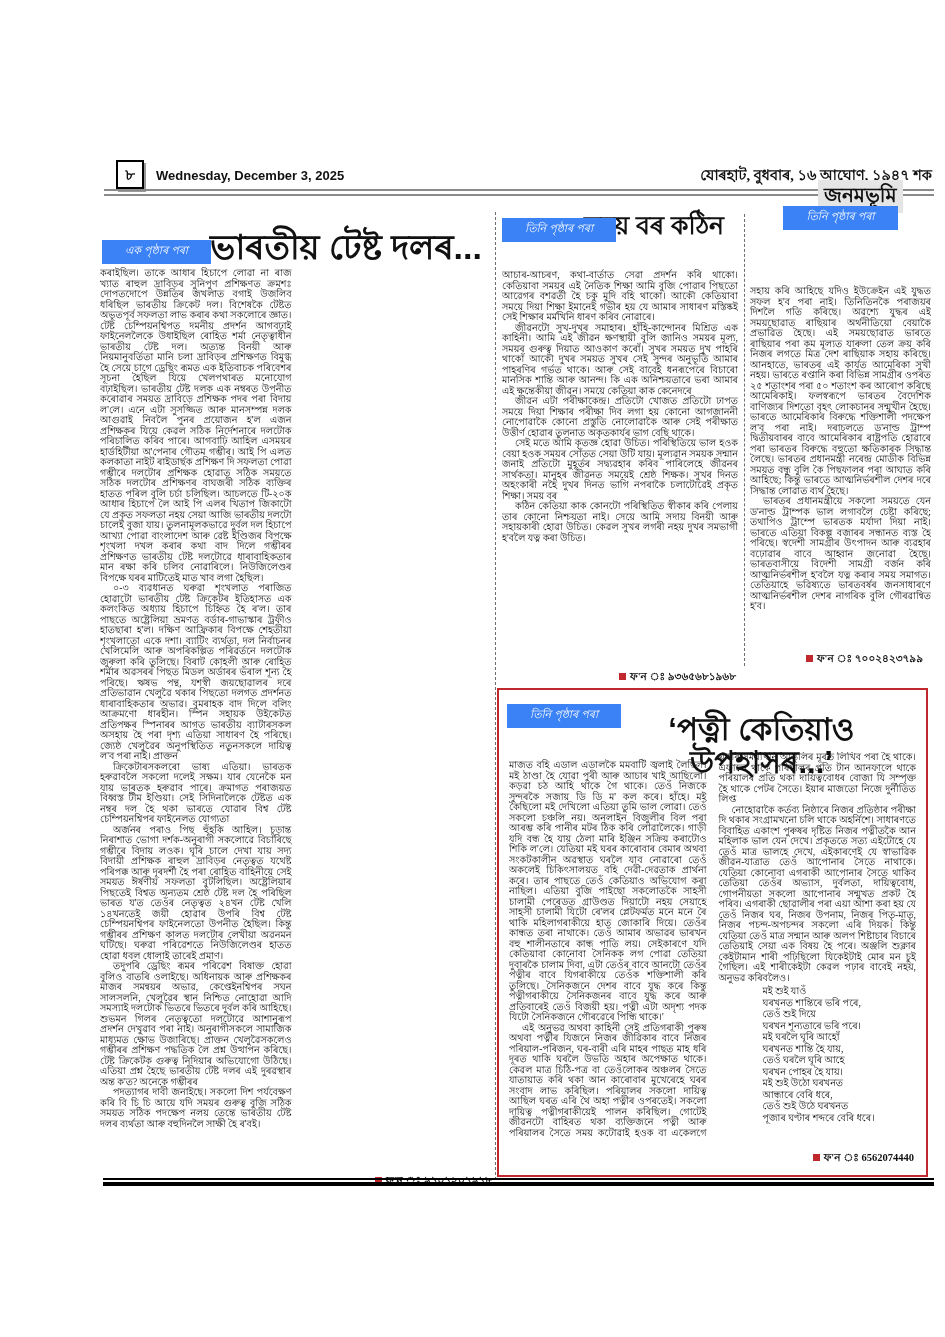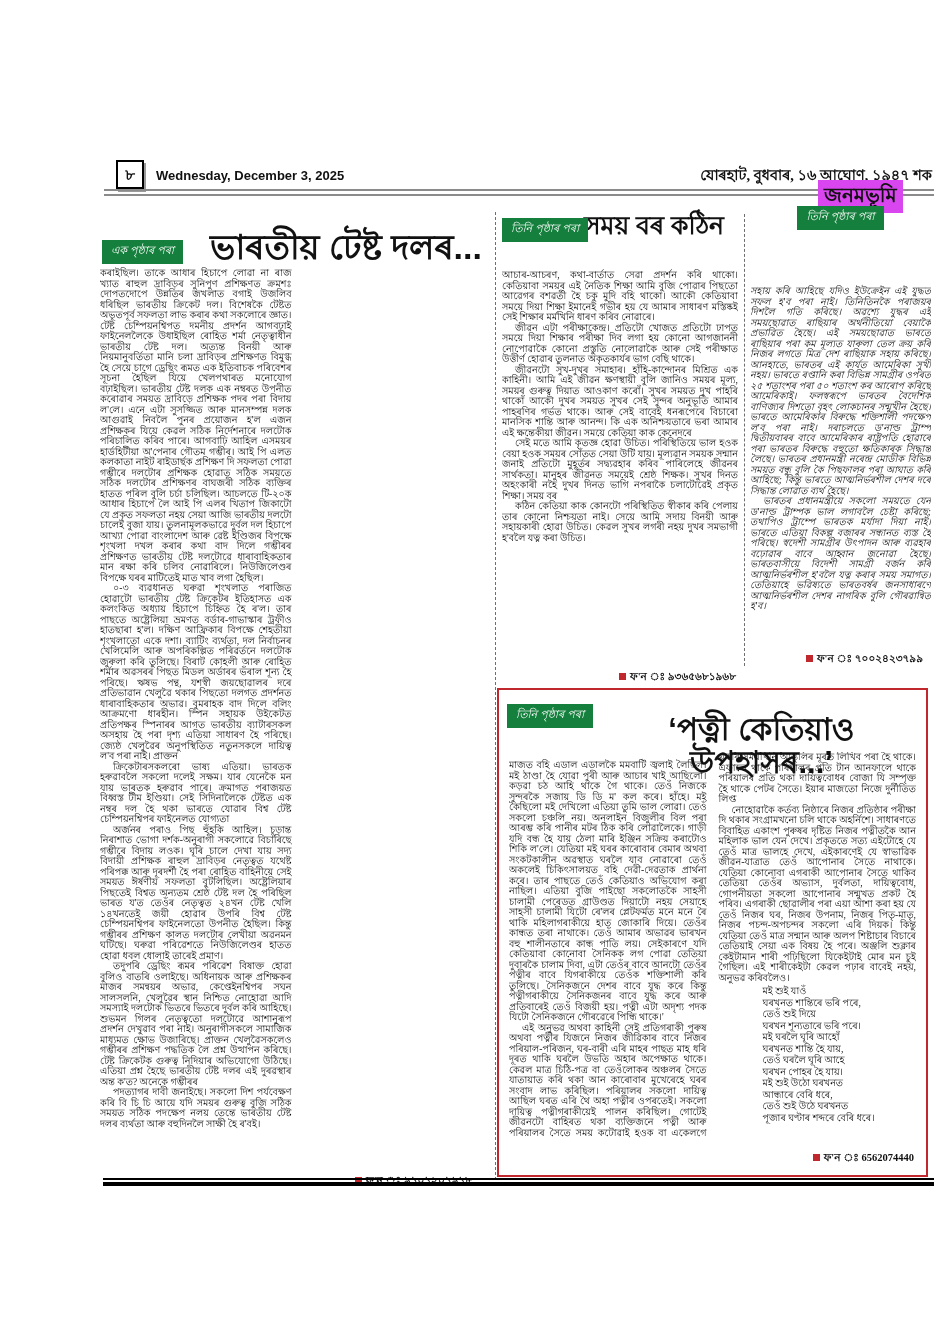--- a/index.html
+++ b/index.html
@@ -7,51 +7,51 @@
         font-family:"Liberation Serif",serif;overflow:hidden;}
   
   .pagenum{position:absolute;left:116px;top:160px;width:24px;height:25px;border:2px solid #000;
            box-shadow:2px 3px 0 #9a9a9a;text-align:center;font-weight:bold;font-size:15px;line-height:25px;
            font-family:"Liberation Sans",sans-serif;background:#fff;}
   .date-en{position:absolute;left:156px;top:168px;font-family:"Liberation Sans",sans-serif;
            font-weight:bold;font-size:13px;}
   .date-as{position:absolute;left:560px;top:164px;width:372px;text-align:right;font-size:14.5px;font-weight:bold;}
   .hrule{position:absolute;left:104px;top:189px;width:830px;height:3px;
          border-top:2px solid #8b8b8b;border-bottom:2px solid #8b8b8b;}
-  .masthead{position:absolute;left:818px;top:180px;background:#d946ef;padding:0 6px;
+  .masthead{position:absolute;left:818px;top:180px;background:#e5e5e5;padding:0 6px;
             font-weight:bold;font-size:20px;font-family:"Liberation Sans",sans-serif;}
   
   .article{position:absolute;}
-  .kicker{display:inline-block;background:#15803d;color:#fff;font-style:italic;font-size:11px;
-          padding:2px 9px 3px;font-family:"Liberation Sans",sans-serif;white-space:nowrap;}
+  .kicker{display:inline-block;background:#3b82f6;color:#fff;font-style:italic;font-size:11px;
+          padding:2px 23px 3px;font-family:"Liberation Sans",sans-serif;white-space:nowrap;}
   .headline{font-weight:bold;font-family:"Liberation Sans",sans-serif;line-height:1.05;}
   .body{position:absolute;text-align:justify;font-size:9.6px;line-height:10.5px;overflow:hidden;column-fill:auto;}
   .body p{margin:0;text-indent:13px;}
   .body p:first-child{text-indent:0;margin-top:8px;}
   .phone{position:absolute;font-weight:bold;font-size:10.5px;white-space:nowrap;}
   .sq{display:inline-block;width:7px;height:7px;background:#c0282d;margin-right:4px;}
   .vdash{position:absolute;width:0;border-left:1px dashed #6e6e6e;}
   
   #art1{left:100px;top:206px;width:392px;height:984px;}
   #art1 .hd{position:relative;height:50px;margin-top:24px;}
   #art1 .kicker{position:absolute;left:2px;top:10px;}
   #art1 .headline{margin-left:100px;text-align:center;font-size:34px;}
   #art1 .body{top:54px;left:0;right:0;bottom:14px;column-count:2;column-gap:9px;}
-  #art1 .phone{right:20px;bottom:0;}
+  #art1 .phone{right:0;bottom:0;}
   
   #art2{left:502px;top:206px;width:236px;height:482px;}
   #art2 .hd{position:relative;height:52px;}
   #art2 .kicker{position:absolute;left:0;top:12px;}
   #art2 .headline{margin-left:82px;font-size:25px;padding-top:6px;}
   #art2 .body{top:56px;left:0;right:0;bottom:18px;}
   #art2 .phone{right:2px;bottom:2px;}
   
   #art3{left:750px;top:206px;width:181px;height:470px;text-align:center;}
   #art3 .headline{font-size:27px;margin-top:5px;}
-  #art3 .body{top:72px;left:0;right:0;bottom:28px;text-align:justify;font-style:italic;}
+  #art3 .body{top:72px;left:0;right:0;bottom:28px;text-align:justify;}
   #art3 .phone{right:8px;bottom:8px;}
   
   #art4{left:497px;top:688px;width:431px;height:489px;border:2px solid #c0282d;background:#fff;box-sizing:border-box;}
   #art4 .hd{position:relative;height:56px;}
   #art4 .kicker{position:absolute;left:8px;top:14px;}
   #art4 .headline{margin-left:98px;text-align:center;font-size:31px;padding-top:24px;}
   #art4 .body{top:62px;left:10px;right:10px;bottom:28px;column-count:2;column-gap:12px;}
   .poem{margin:2px 0 2px 44px;}
   .poem div{line-height:11.5px;}
   #art4 .phone{right:12px;bottom:8px;}
@@ -92,22 +92,22 @@
 
   <div id="div-mid" class="vdash"></div>
 
   <div id="art2" class="article">
     <div class="hd">
       <span class="kicker">তিনি পৃষ্ঠাৰ পৰা</span>
       <div class="headline">সময় বৰ কঠিন</div>
     </div>
     <div class="body">
         <p>আচাৰ-আচৰণ, কথা-বাৰ্তাত সেৱা প্ৰদৰ্শন কৰি থাকো। কেতিয়াবা সময়ৰ এই নৈতিক শিক্ষা আমি বুজি পোৱাৰ পিছতো আৱেগৰ বশৱৰ্তী হৈ চকু মুদি বহি থাকো। আকৌ কেতিয়াবা সময়ে দিয়া শিক্ষা ইমানেই গভীৰ হয় যে আমাৰ সাধাৰণ মস্তিষ্কই সেই শিক্ষাৰ মৰ্মখিনি ধাৰণ কৰিব নোৱাৰে।</p>
+        <p>জীৱনটো সুখ-দুখৰ সমাহাৰ। হাঁহি-কান্দোনৰ মিশ্ৰিত এক কাহিনী। আমি এই জীৱন ক্ষণস্থায়ী বুলি জানিও সময়ৰ মূল্য, সময়ৰ গুৰুত্ব দিয়াত আওকাণ কৰোঁ। সুখৰ সময়ত দুখ পাহৰি থাকোঁ আকৌ দুখৰ সময়ত সুখৰ সেই সুন্দৰ অনুভূতি আমাৰ পাহৰণিৰ গৰ্ভত থাকে। আৰু সেই বাবেই ধনৰূপেৰে বিচাৰো মানসিক শান্তি আৰু আনন্দ। কি এক অনিশ্চয়তাৰে ভৰা আমাৰ এই ক্ষন্তেকীয়া জীৱন। সময়ে কেতিয়া কাক কেনেদৰে</p>
         <p>জীৱন এটা পৰীক্ষাকেন্দ্ৰ। প্ৰতিটো খোজত প্ৰতিটো ঢাপত সময়ে দিয়া শিক্ষাৰ পৰীক্ষা দিব লগা হয় কোনো আগজাননী নোপোৱাকৈ কোনো প্ৰস্তুতি নোলোৱাকৈ আৰু সেই পৰীক্ষাত উত্তীৰ্ণ হোৱাৰ তুলনাত অকৃতকাৰ্যৰ ভাগ বেছি থাকে।</p>
-        <p>জীৱনটো সুখ-দুখৰ সমাহাৰ। হাঁহি-কান্দোনৰ মিশ্ৰিত এক কাহিনী। আমি এই জীৱন ক্ষণস্থায়ী বুলি জানিও সময়ৰ মূল্য, সময়ৰ গুৰুত্ব দিয়াত আওকাণ কৰোঁ। সুখৰ সময়ত দুখ পাহৰি থাকোঁ আকৌ দুখৰ সময়ত সুখৰ সেই সুন্দৰ অনুভূতি আমাৰ পাহৰণিৰ গৰ্ভত থাকে। আৰু সেই বাবেই ধনৰূপেৰে বিচাৰো মানসিক শান্তি আৰু আনন্দ। কি এক অনিশ্চয়তাৰে ভৰা আমাৰ এই ক্ষন্তেকীয়া জীৱন। সময়ে কেতিয়া কাক কেনেদৰে</p>
         <p>সেই মতে আমি কৃতজ্ঞ হোৱা উচিত। পৰিস্থিতিয়ে ভাল হওক বেয়া হওক সময়ৰ সোঁতত সেয়া উটি যায়। মূল্যৱান সময়ক সন্মান জনাই প্ৰতিটো মুহূৰ্তৰ সদ্ব্যৱহাৰ কৰিব পাৰিলেহে জীৱনৰ সাৰ্থকতা। মানুহৰ জীৱনত সময়েই শ্ৰেষ্ঠ শিক্ষক। সুখৰ দিনত অহংকাৰী নহৈ দুখৰ দিনত ভাগি নপৰাকৈ চলাটোৱেই প্ৰকৃত শিক্ষা। সময় বৰ</p>
         <p>কঠিন কেতিয়া কাক কোনটো পৰিস্থিতিত স্বীকাৰ কৰি পেলায় তাৰ কোনো নিশ্চয়তা নাই। সেয়ে আমি সদায় বিনয়ী আৰু সহায়কাৰী হোৱা উচিত। কেৱল সুখৰ লগৰী নহয় দুখৰ সমভাগী হ'বলৈ যত্ন কৰা উচিত।</p>
       </div>
     <div class="phone">
       <span class="sq"></span><span>ফ'ন ঃ</span> <span>৯৩৬৫৬৮১৯৬৮</span>
     </div>
   </div>
 
   <div id="div-right" class="vdash"></div>
 

